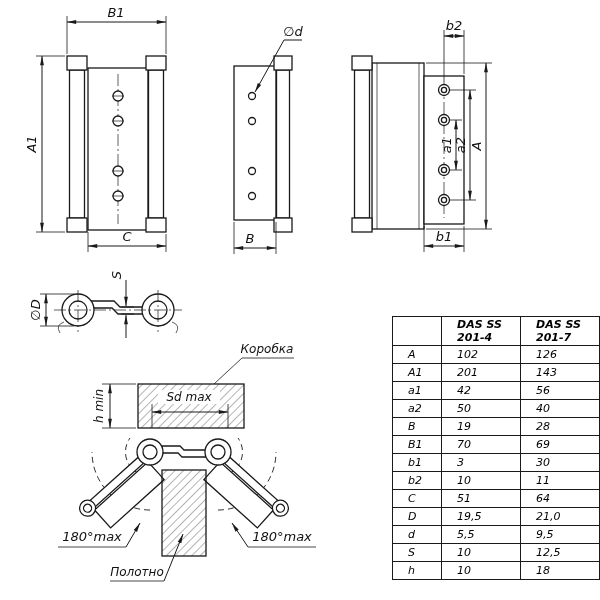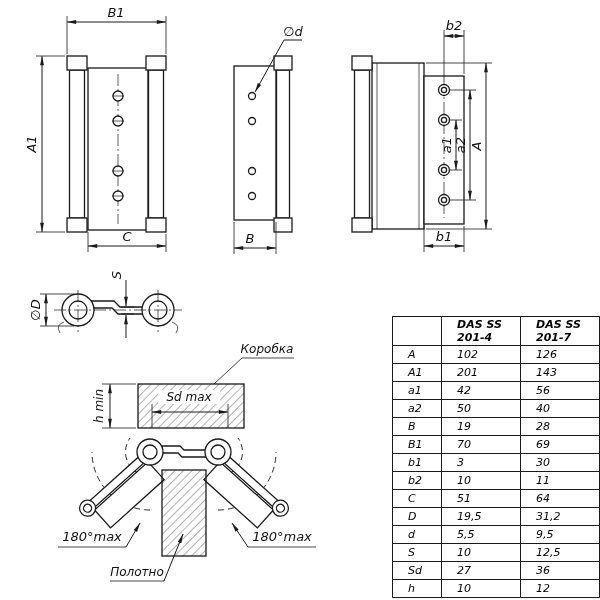--- a/index.html
+++ b/index.html
@@ -277,38 +277,33 @@
           <td>11</td>
         </tr>
         <tr>
           <td class="param">C</td>
           <td>51</td>
           <td>64</td>
         </tr>
         <tr>
           <td class="param">D</td>
           <td>19,5</td>
-          <td>31,2</td>
+          <td>21,0</td>
         </tr>
         <tr>
           <td class="param">d</td>
           <td>5,5</td>
           <td>9,5</td>
         </tr>
         <tr>
           <td class="param">S</td>
           <td>10</td>
           <td>12,5</td>
         </tr>
         <tr>
-          <td class="param">Sd</td>
-          <td>27</td>
-          <td>36</td>
-        </tr>
-        <tr>
           <td class="param">h</td>
           <td>10</td>
-          <td>12</td>
+          <td>18</td>
         </tr>
       </tbody>
 </table>
 
 </div>
 
 </body></html>

